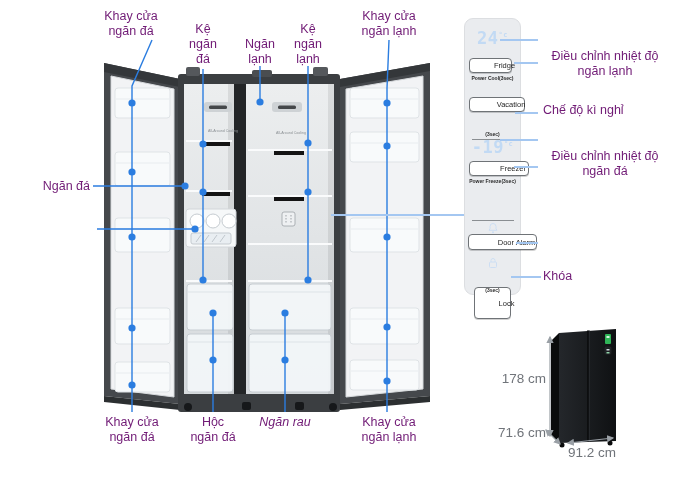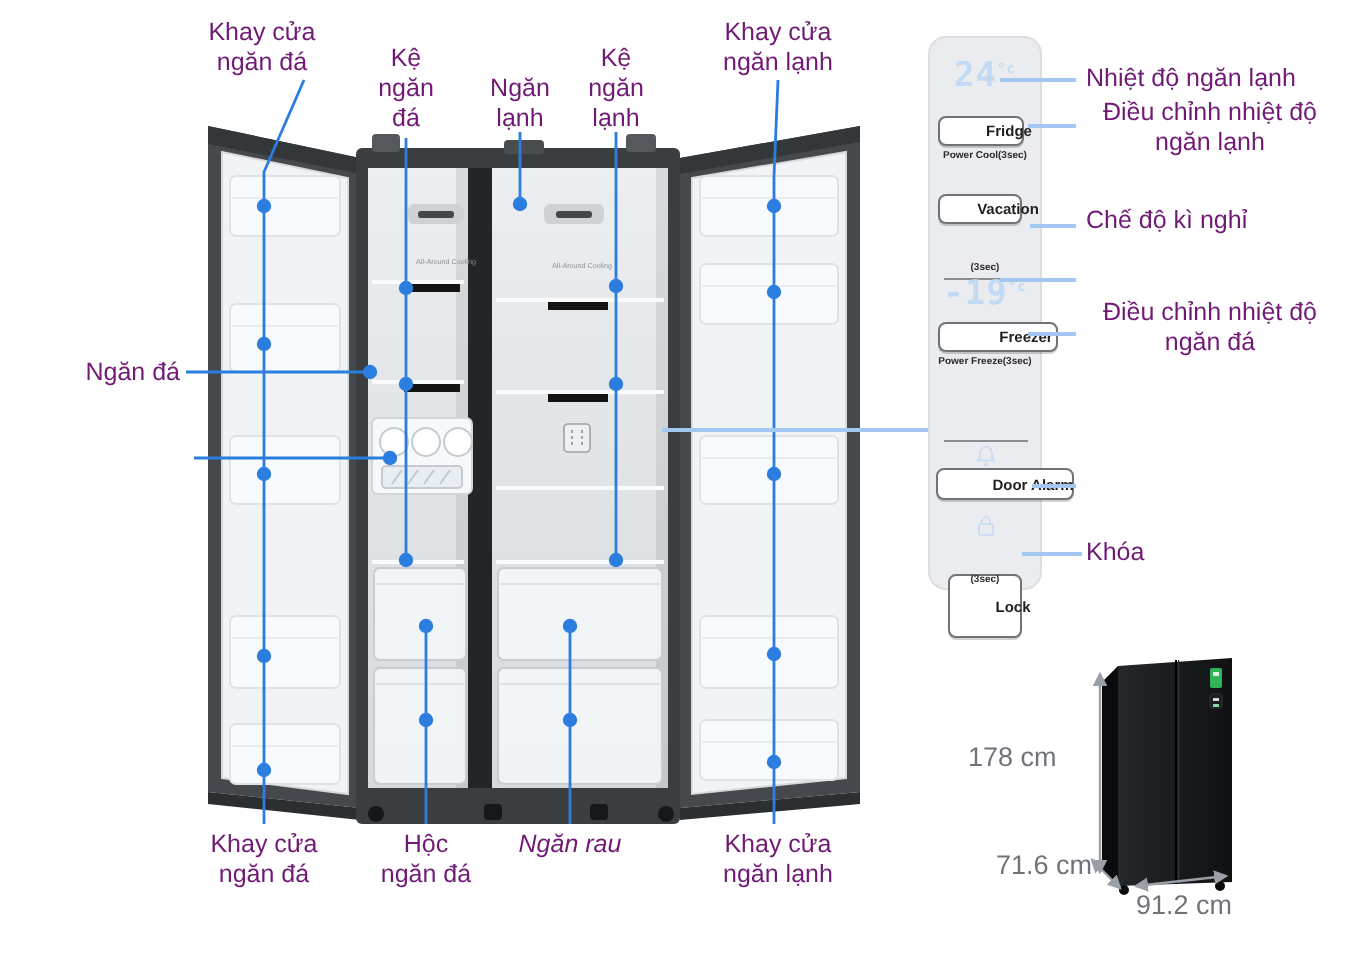--- a/index.html
+++ b/index.html
@@ -27,21 +27,21 @@
   
   .p1{left:543px;top:32px;}
   .p2{left:543px;top:49px;width:124px;}
   .p3{left:543px;top:103px;}
   .p4{left:543px;top:132px;}
   .p5{left:543px;top:149px;width:124px;}
   .p6{left:543px;top:236px;}
   .p7{left:543px;top:269px;}
   
   .dim{position:absolute;z-index:4;color:#70747a;font-size:13.5px;}
-  .dh{left:484px;top:371px;width:62px;}
+  .dh{left:484px;top:371px;width:62px;text-align:right;}
   .dd{left:482px;top:425px;width:64px;text-align:right;}
   .dw{left:562px;top:445px;width:60px;text-align:center;}
   
   .conn{position:absolute;height:1.6px;background:#a4c7f1;z-index:6;}
   .cnA{left:500px;top:39px;width:38px;}
   .cnB{left:514px;top:62px;width:24px;}
   .cnC{left:515px;top:112px;width:23px;}
   .cnD{left:500px;top:139px;width:38px;}
   .cnE{left:514px;top:166px;width:24px;}
   .cnF{left:516px;top:242px;width:22px;}
@@ -56,26 +56,26 @@
     position:absolute;left:0;width:100%;text-align:center;z-index:2;
     font-family:"DejaVu Sans Mono",monospace;font-weight:bold;
     color:#c2daf4;font-size:17px;letter-spacing:0.5px;
   }
   .disp sup{font-size:7px;font-weight:bold;}
   .d1{top:9px;}
   .d2{top:118px;}
   .pbtn{
     position:absolute;height:15px;background:#ffffff;border:1.3px solid #6f7377;
     border-radius:4px;box-sizing:border-box;z-index:3;display:flex;align-items:center;justify-content:center;
-    font-size:7.5px;font-weight:bold;color:#1f1f1f;box-shadow:0 1px 0 rgba(0,0,0,0.18);
+    font-size:7.5px;font-weight:normal;color:#1f1f1f;box-shadow:0 1px 0 rgba(0,0,0,0.18);
     white-space:nowrap;
     padding-left:28px;
   }
   .b-fridge{left:4px;top:39px;width:43px;}
-  .b-vacation{left:4px;top:78px;width:42px;}
+  .b-vacation{left:4px;top:78px;width:56px;}
   .b-freezer{left:4px;top:142px;width:60px;}
   .b-alarm{left:3px;top:215px;width:69px;height:16px;}
   .b-lock{left:9px;top:268px;width:37px;height:32px;}
   .pcap{
     position:absolute;left:0;width:100%;text-align:center;z-index:3;
     font-size:5px;font-weight:bold;color:#2a2a2a;letter-spacing:0;white-space:nowrap;
   }
   .cap1{top:56px;}
   .cap2{top:112px;}
   .cap3{top:159px;}
@@ -346,21 +346,20 @@
 
   <div class="conn cnA"></div>
   <div class="conn cnB"></div>
   <div class="conn cnC"></div>
   <div class="conn cnD"></div>
   <div class="conn cnE"></div>
   <div class="conn cnF"></div>
   <div class="conn cnG"></div>
   <div class="conn cnMain"></div>
 
-  <div class="callout p1">Nhiệt độ ngăn lạnh</div>
   <div class="callout p2">Điều chỉnh nhiệt độ
 ngăn lạnh</div>
   <div class="callout p3">Chế độ kì nghỉ</div>
   <div class="callout p5">Điều chỉnh nhiệt độ
 ngăn đá</div>
   <div class="callout p7">Khóa</div>
 
   <div class="dim dh">178 cm</div>
   <div class="dim dd">71.6 cm</div>
   <div class="dim dw">91.2 cm</div>

